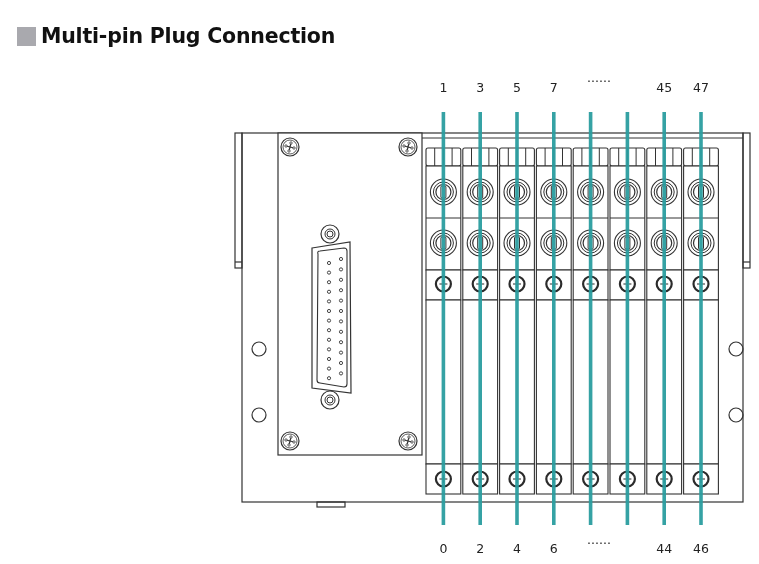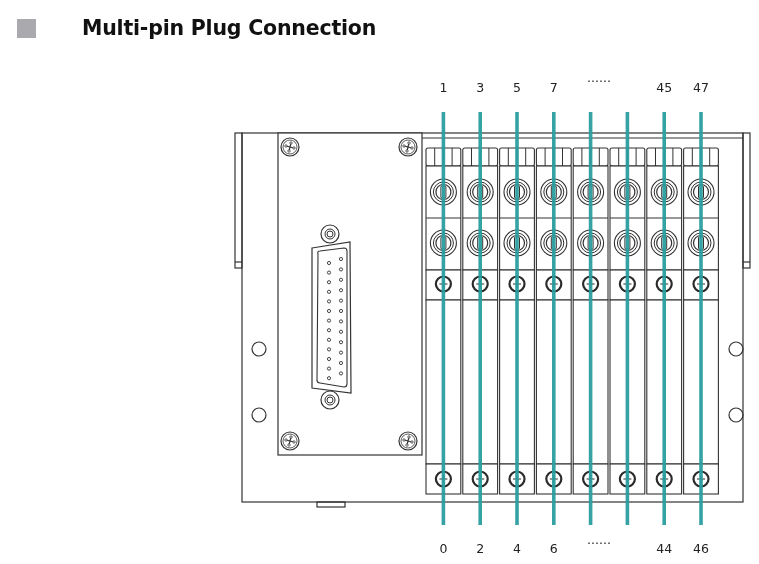--- a/index.html
+++ b/index.html
@@ -1,17 +1,17 @@
 <!DOCTYPE html>
 <html><head>
 <meta charset="utf-8">
 <style>
   html, body { margin:0; padding:0; background:#ffffff; }
   body { width:759px; height:564px; position:relative; overflow:hidden; font-family:"DejaVu Sans", sans-serif; }
-  .title-wrap { position:absolute; left:17px; top:16px; display:flex; align-items:center;gap:41px; }
+  .title-wrap { position:absolute; left:17px; top:24px; display:flex; align-items:center; }
   .title-square { width:19px; height:19px; background:#a9a9ae; margin-right:5px; }
   .title { font-family:"DejaVu Sans", sans-serif; font-weight:bold; font-size:20.5px; color:#111; letter-spacing:-0.2px; }
   svg { position:absolute; left:0; top:0; }
   .lbl { font-family:"DejaVu Sans", sans-serif; font-size:12.5px; fill:#222; text-anchor:middle; }
 </style>
 </head>
 <body>
 
 <div class="title-wrap">
   <div class="title-square"></div>

